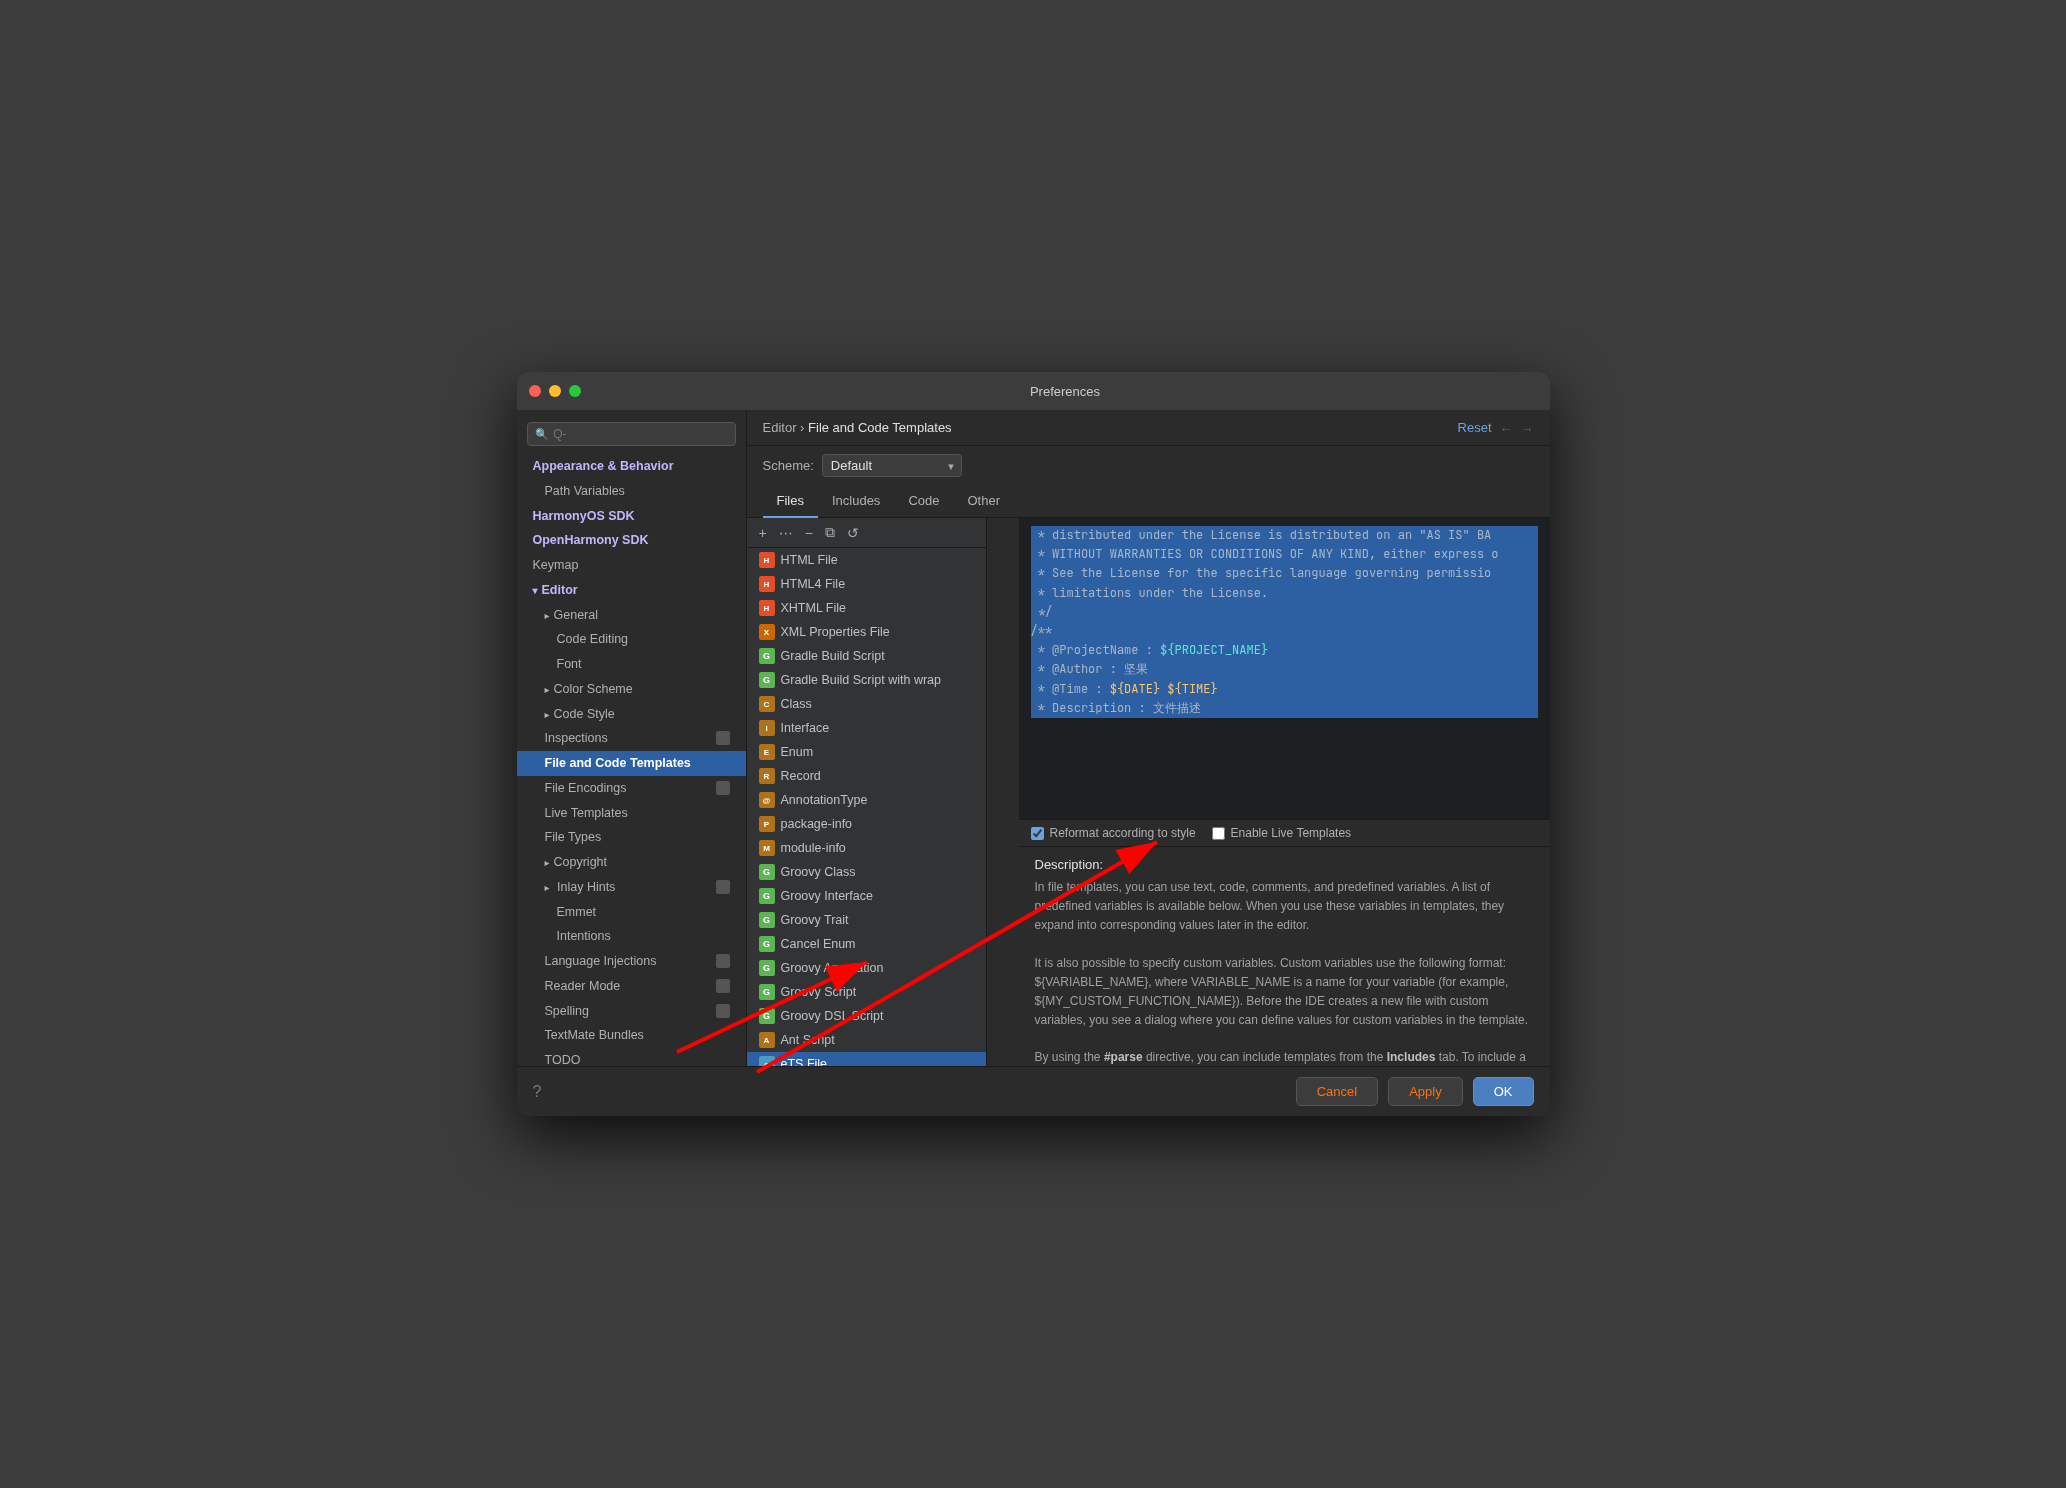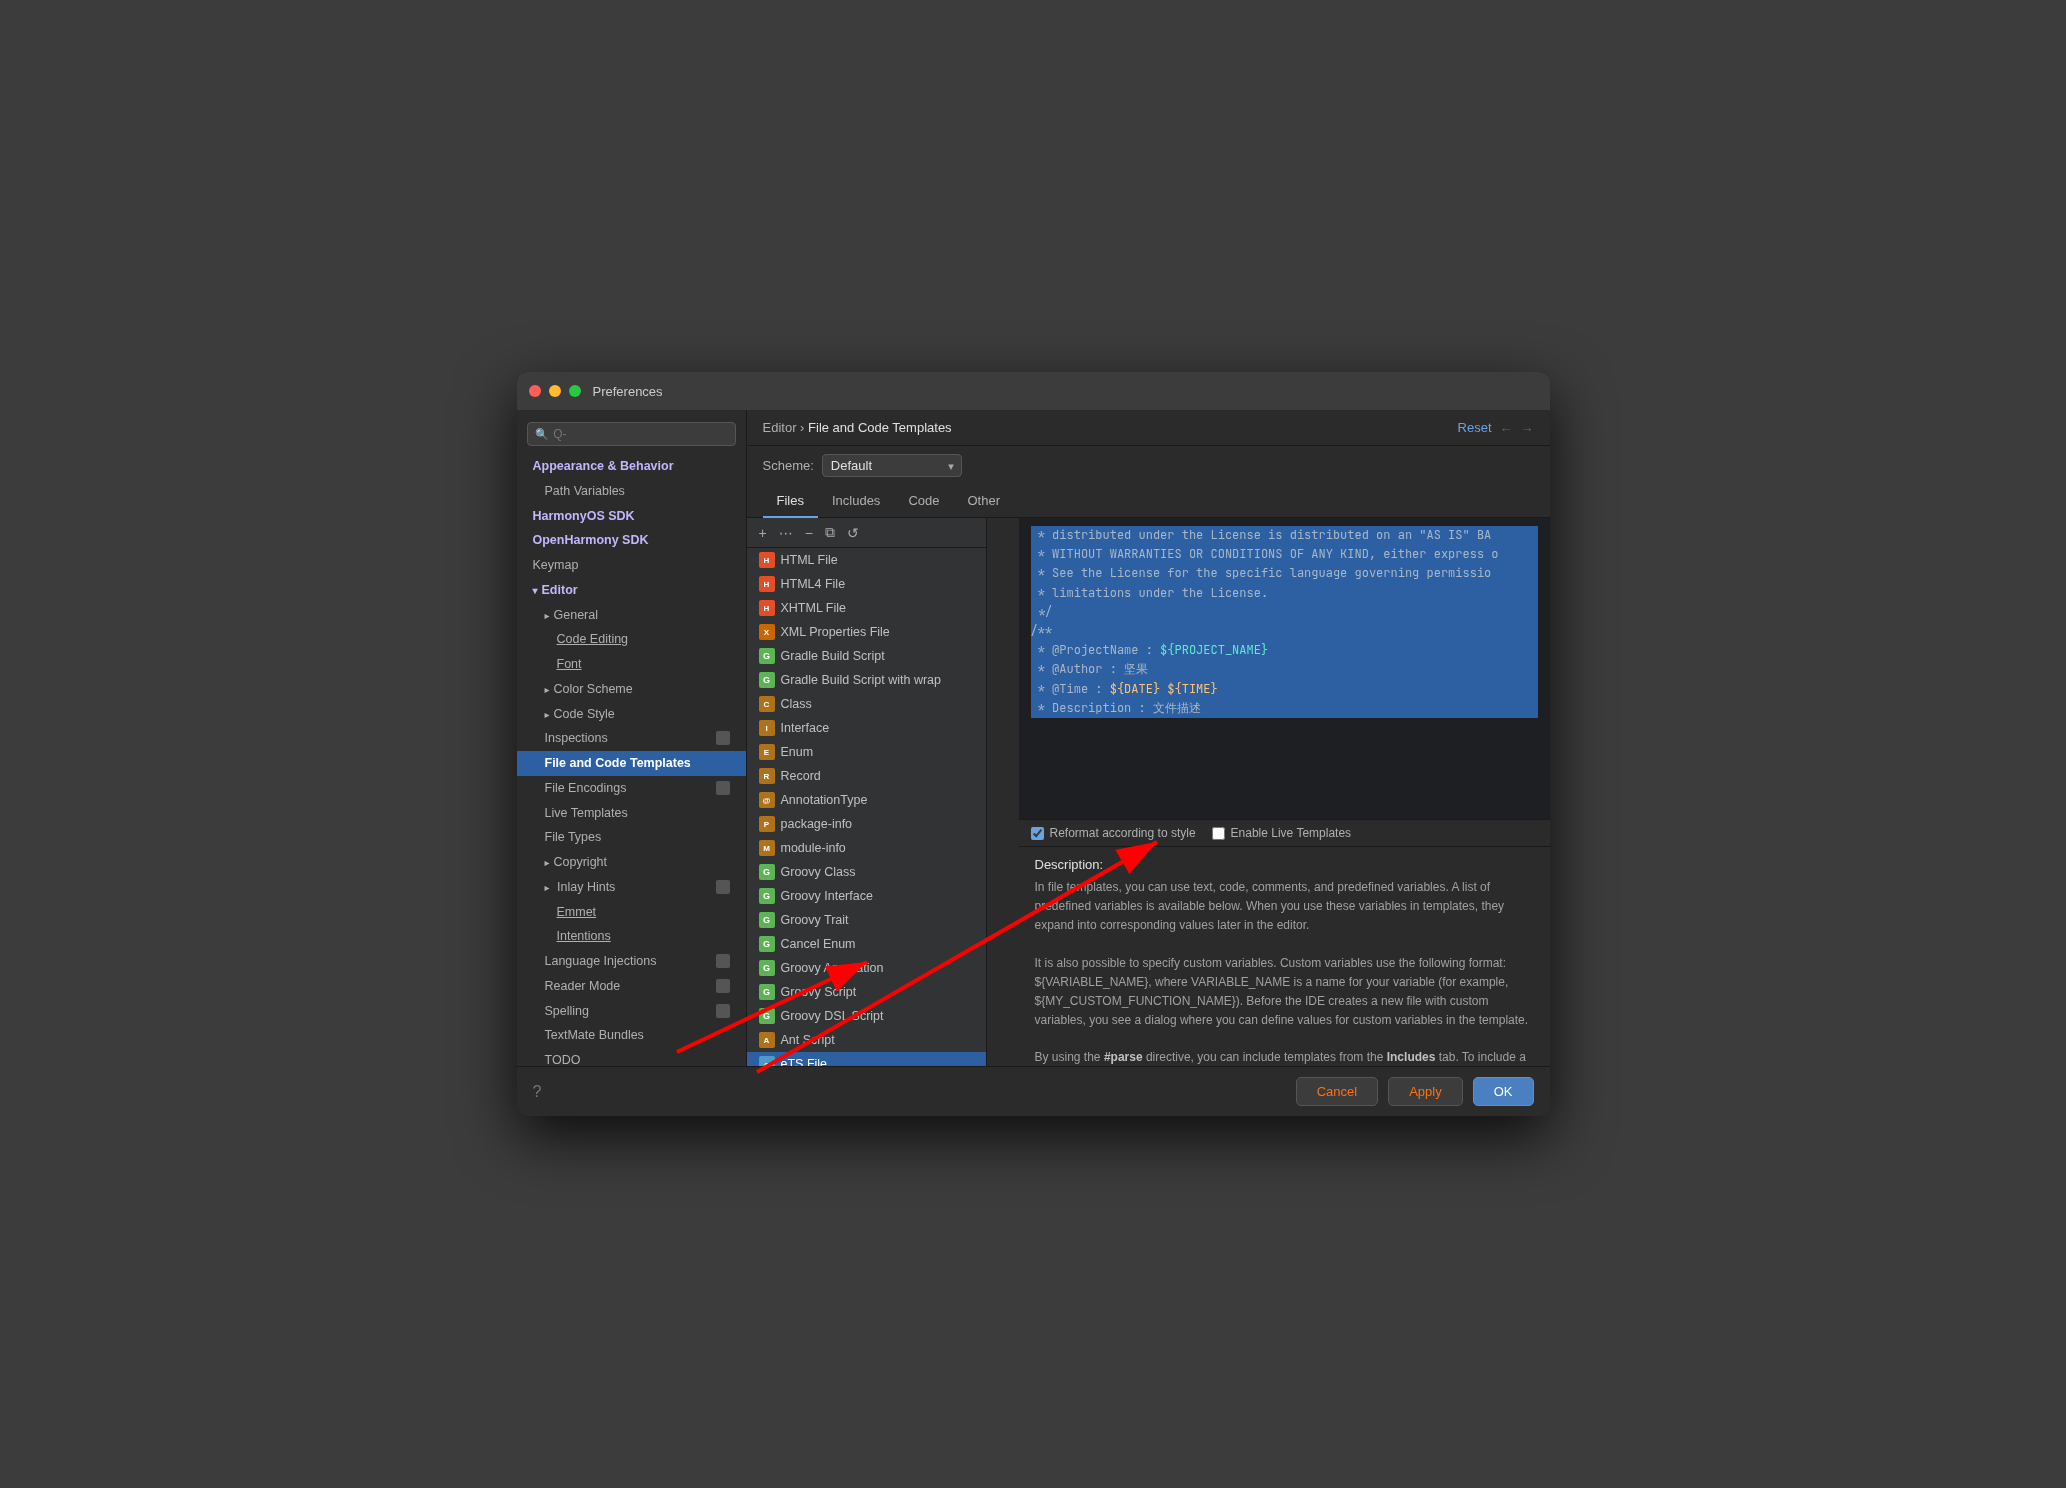--- a/index.html
+++ b/index.html
@@ -39,21 +39,21 @@
     .traffic-light {
       width: 12px;
       height: 12px;
       border-radius: 50%;
     }
     .tl-red { background: #ff5f57; }
     .tl-yellow { background: #febc2e; }
     .tl-green { background: #28c840; }
     .title-text {
       flex: 1;
-      text-align: left;
+      text-align: center;
       color: #cccccc;
       font-size: 13px;
       font-weight: 500;
     }
     .main-content {
       display: flex;
       flex: 1;
       overflow: hidden;
     }
     
@@ -104,21 +104,20 @@
     .sidebar-item.section-header {
       color: #c4b5fd;
       font-weight: 700;
       font-size: 12.5px;
     }
     .sidebar-item.indent-1 {
       padding-left: 28px;
     }
     .sidebar-item.indent-2 {
       padding-left: 40px;
-      text-decoration: underline;
     }
     .sidebar-item.has-arrow::before {
       content: '▸';
       margin-right: 4px;
       font-size: 10px;
     }
     .sidebar-item.has-arrow.open::before {
       content: '▾';
     }
     .sidebar-item .badge {

